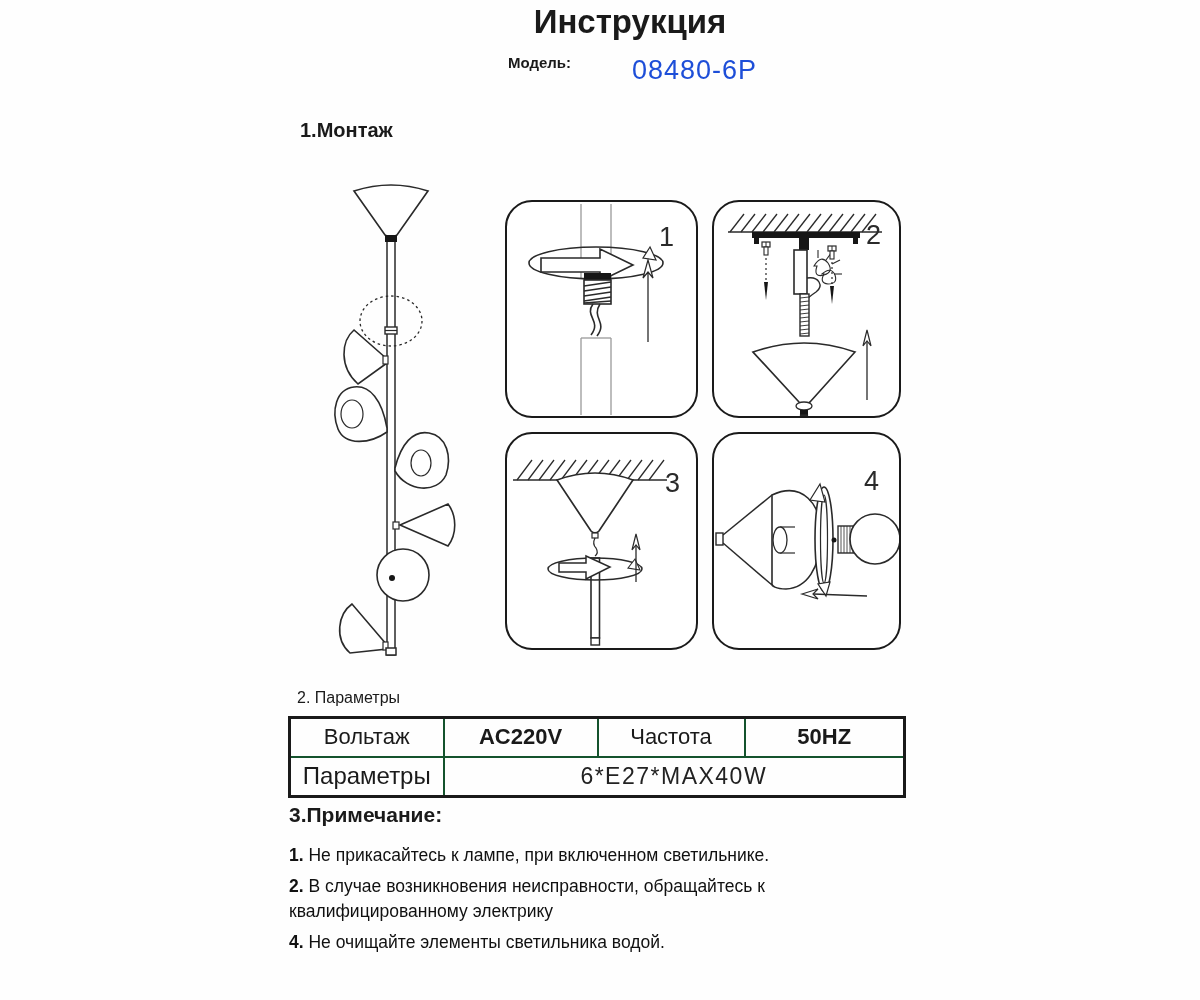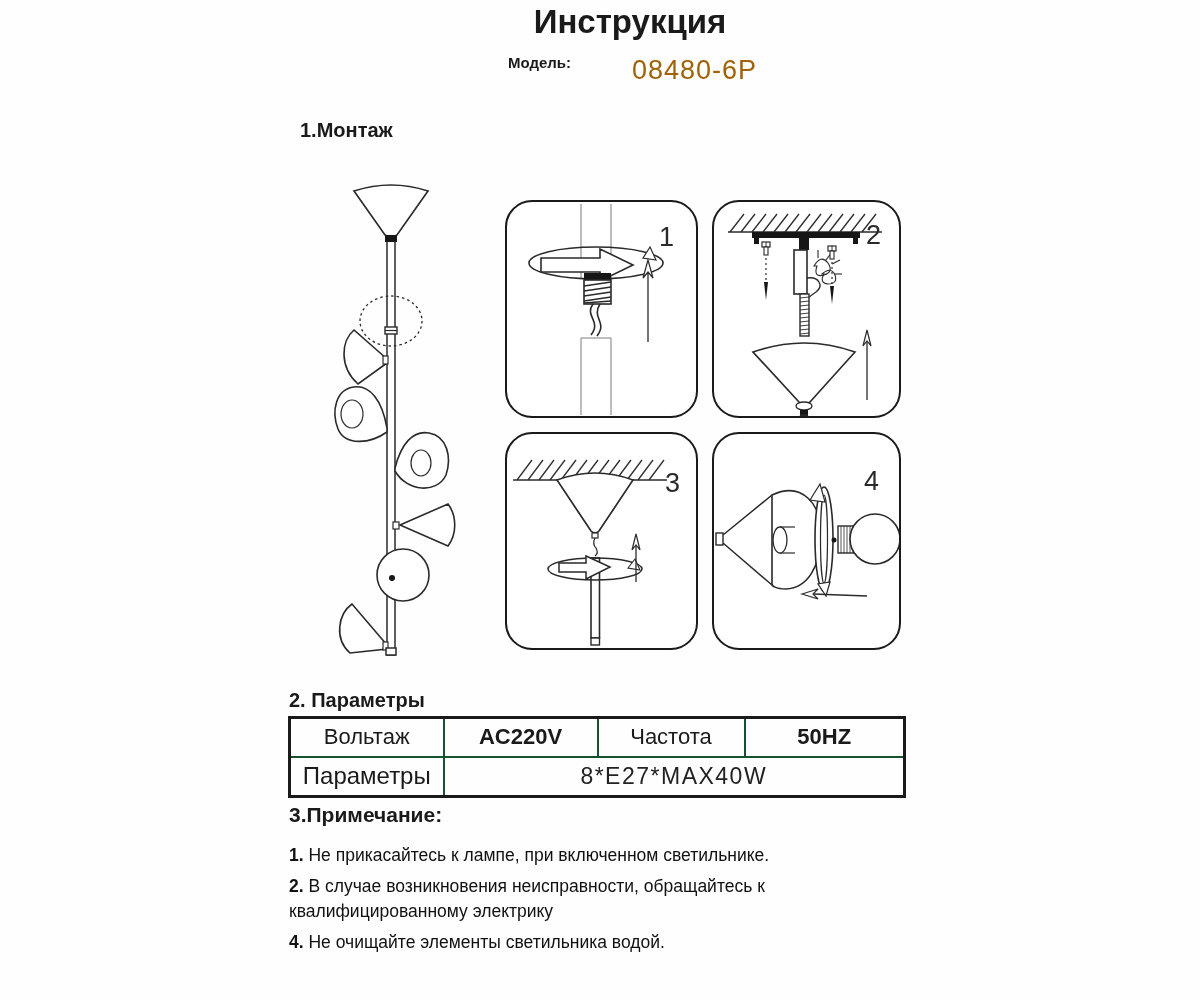--- a/index.html
+++ b/index.html
@@ -6,24 +6,24 @@
   html,body { background:#ffffff; }
   body { font-family:"Liberation Sans", sans-serif; color:#1a1a1a; }
   #page { position:relative; width:1200px; height:1000px; background:#fefefe; overflow:hidden; }
 
   .abs { position:absolute; }
 
   .title { left:330px; top:0px; width:600px; text-align:center;
            font-size:33px; font-weight:700; line-height:44px; }
 
   .model-label { left:508px; top:54px; font-size:15px; font-weight:700; }
-  .model-value { left:632px; top:55px; font-size:27px; font-weight:400; letter-spacing:1px; color:#a16207; }
+  .model-value { left:632px; top:55px; font-size:27px; font-weight:400; letter-spacing:1px; color:#1d4ed8; }
 
   .h-montage { left:300px; top:119px; font-size:20px; font-weight:700; }
-  .h-params  { left:289px; top:689px; font-size:20px; font-weight:700; }
+  .h-params  { left:297px; top:689px; font-size:16px; font-weight:400; }
   .h-notes   { left:289px; top:803px; font-size:21px; font-weight:700; }
 
   .lamp-svg { left:300px; top:178px; }
 
   .panel { position:absolute; width:193px; height:218px;
            border:2px solid #1a1a1a; border-radius:27px; background:#fff; }
   .panel svg { position:absolute; left:0; top:0; }
   .panel .stepnum { position:absolute; font-size:27px; color:#2a2a2a; }
   #panel1 { left:505px; top:200px; }
   #panel2 { left:712px; top:200px; width:189px; }
@@ -264,21 +264,21 @@
   <table class="abs params-table">
     <tbody>
         <tr>
       <td class="c1">Вольтаж</td>
       <td class="c2 bold">AC220V</td>
       <td class="c3">Частота</td>
       <td class="c4 bold">50HZ</td>
     </tr>
     <tr>
       <td class="c1 power-label">Параметры</td>
-      <td class="power-value" colspan="3">8*E27*MAX40W</td>
+      <td class="power-value" colspan="3">6*E27*MAX40W</td>
     </tr>
   </tbody>
     </table>
 
   <div class="abs h-notes">3.Примечание:</div>
 
   <div class="abs notes">
     <div class="note"><b>1.</b> <span>Не прикасайтесь к лампе, при включенном светильнике.</span></div>
     <div class="note"><b>2.</b> <span>В случае возникновения неисправности, обращайтесь к квалифицированному электрику</span></div>
     <div class="note"><b>4.</b> <span>Не очищайте элементы светильника водой.</span></div>

